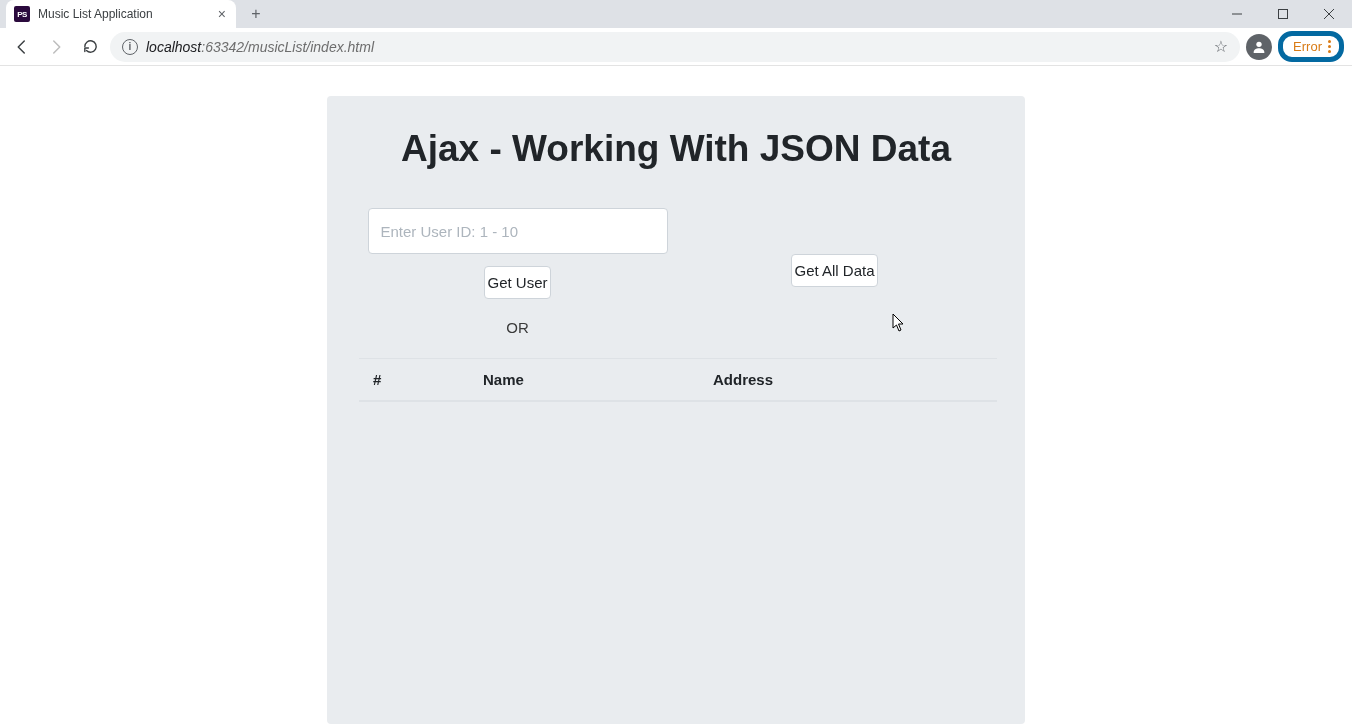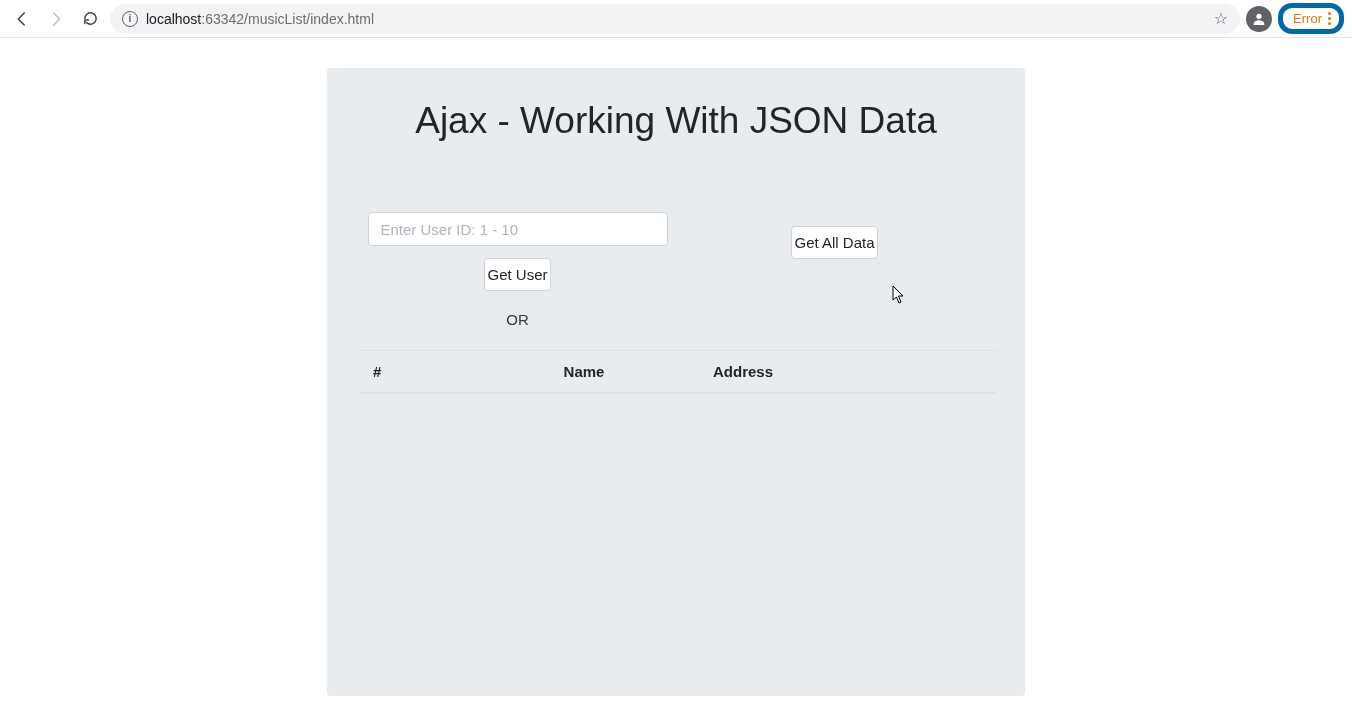--- a/index.html
+++ b/index.html
@@ -43,21 +43,21 @@
     .omnibox {
       flex: 1; height: 30px; background: #f1f3f4; border-radius: 15px;
       display: flex; align-items: center; padding: 0 12px; gap: 8px;
       font-size: 14px; color: #202124;
     }
     .omnibox .info-icon {
       width: 16px; height: 16px; border: 1.4px solid #5f6368; border-radius: 50%;
       display: flex; align-items: center; justify-content: center;
       font-size: 10px; font-weight: bold; color: #5f6368;
     }
-    .omnibox .url { flex: 1; }
+    .omnibox .url { flex: 1; font-style: italic; }
     .omnibox .url .host { color: #202124; }
     .omnibox .url .path { color: #6d6d6d; }
     .omnibox .star { color: #5f6368; font-size: 16px; cursor: pointer; }
     .profile {
       width: 26px; height: 26px; border-radius: 50%; background: #5f6368;
       display: flex; align-items: center; justify-content: center; cursor: pointer;
     }
     .profile svg { width: 16px; height: 16px; fill: #fff; }
     .error-pill {
       display: flex; align-items: center; gap: 6px;
@@ -67,58 +67,83 @@
     .error-pill .dots { display: flex; flex-direction: column; gap: 2px; }
     .error-pill .dots span { width: 3px; height: 3px; background: #d97b15; border-radius: 50%; }
 
     
     .viewport { width: 1352px; height: 658px; display: flex; justify-content: center; padding-top: 30px; position: relative; }
     .jumbo {
       width: 698px; background: #e9ecef; border-radius: 4px;
       padding: 32px 32px 28px 32px;
     }
     .jumbo h1 {
-      font-size: 37px; font-weight: 400; color: #212529; text-align: center;
+      font-size: 37px; font-weight: 700; color: #212529; text-align: center;
       margin-bottom: 38px;
     }
     .form-row { display: flex; gap: 0; }
     .col-half { width: 50%; display: flex; flex-direction: column; align-items: center; }
     .form-control {
-      width: 300px; height: 34px; padding: 6px 12px; font-size: 15px;
+      width: 300px; height: 46px; padding: 6px 12px; font-size: 15px;
       border: 1px solid #ced4da; border-radius: 4px; color: #495057;
       background: #fff;
-      margin-top: 32px;
     }
     .form-control::placeholder { color: #adb5bd; }
     .btn {
       margin-top: 12px; padding: 7px 2px; font-size: 15px;
       background: #fff; border: 1px solid #ced4da; border-radius: 4px;
       color: #212529; cursor: pointer;
     }
     .or-label { margin-top: 20px; font-size: 15px; color: #3a3a3a; }
 
     .table { width: 638px; margin: 22px auto 0 auto; border-collapse: collapse; }
     .table th {
       text-align: left; font-size: 15px; font-weight: 700; color: #212529;
       padding: 12px 14px; border-bottom: 2px solid #dee2e6; border-top: 1px solid #dee2e6;
     }
     .table th:first-child { width: 110px; }
-    .table th:nth-child(2) { width: 230px; text-align: center; }
+    .table th:nth-child(2) { width: 230px; }
 
     
     .cursor {
       position: absolute; left: 892px; top: 247px; pointer-events: none;
       width: 14px; height: 20px;
     }
   </style>
 </head>
 <body>
 
 <div class="chrome">
 
+  <div class="tab-strip">
+    <div class="tab">
+      <span class="favicon">PS</span>
+      <span class="title">Music List Application</span>
+      <span class="close">×</span>
+    </div>
+    <div class="new-tab">+</div>
+    <div class="window-controls">
+      <div class="wc-btn">
+        <svg viewBox="0 0 10 10">
+            <line x1="0" y1="5" x2="10" y2="5" stroke="#3c4043" stroke-width="1"></line>
+          </svg>
+      </div>
+      <div class="wc-btn">
+        <svg viewBox="0 0 10 10">
+            <rect x="0.5" y="0.5" width="9" height="9" fill="none" stroke="#3c4043" stroke-width="1"></rect>
+          </svg>
+      </div>
+      <div class="wc-btn">
+        <svg viewBox="0 0 10 10">
+            <line x1="0" y1="0" x2="10" y2="10" stroke="#3c4043" stroke-width="1"></line>
+            <line x1="10" y1="0" x2="0" y2="10" stroke="#3c4043" stroke-width="1"></line>
+          </svg>
+      </div>
+    </div>
+  </div>
 
   <div class="toolbar">
     <div class="nav-arrow">
       <svg width="18" height="18" viewBox="0 0 24 24" fill="none">
           <path d="M15 4l-8 8 8 8" stroke="#3c4043" stroke-width="2" stroke-linecap="round" stroke-linejoin="round"></path>
         </svg>
     </div>
     <div class="nav-arrow fwd">
       <svg width="18" height="18" viewBox="0 0 24 24" fill="none">
           <path d="M9 4l8 8-8 8" stroke="#bdbdbd" stroke-width="2" stroke-linecap="round" stroke-linejoin="round"></path>

